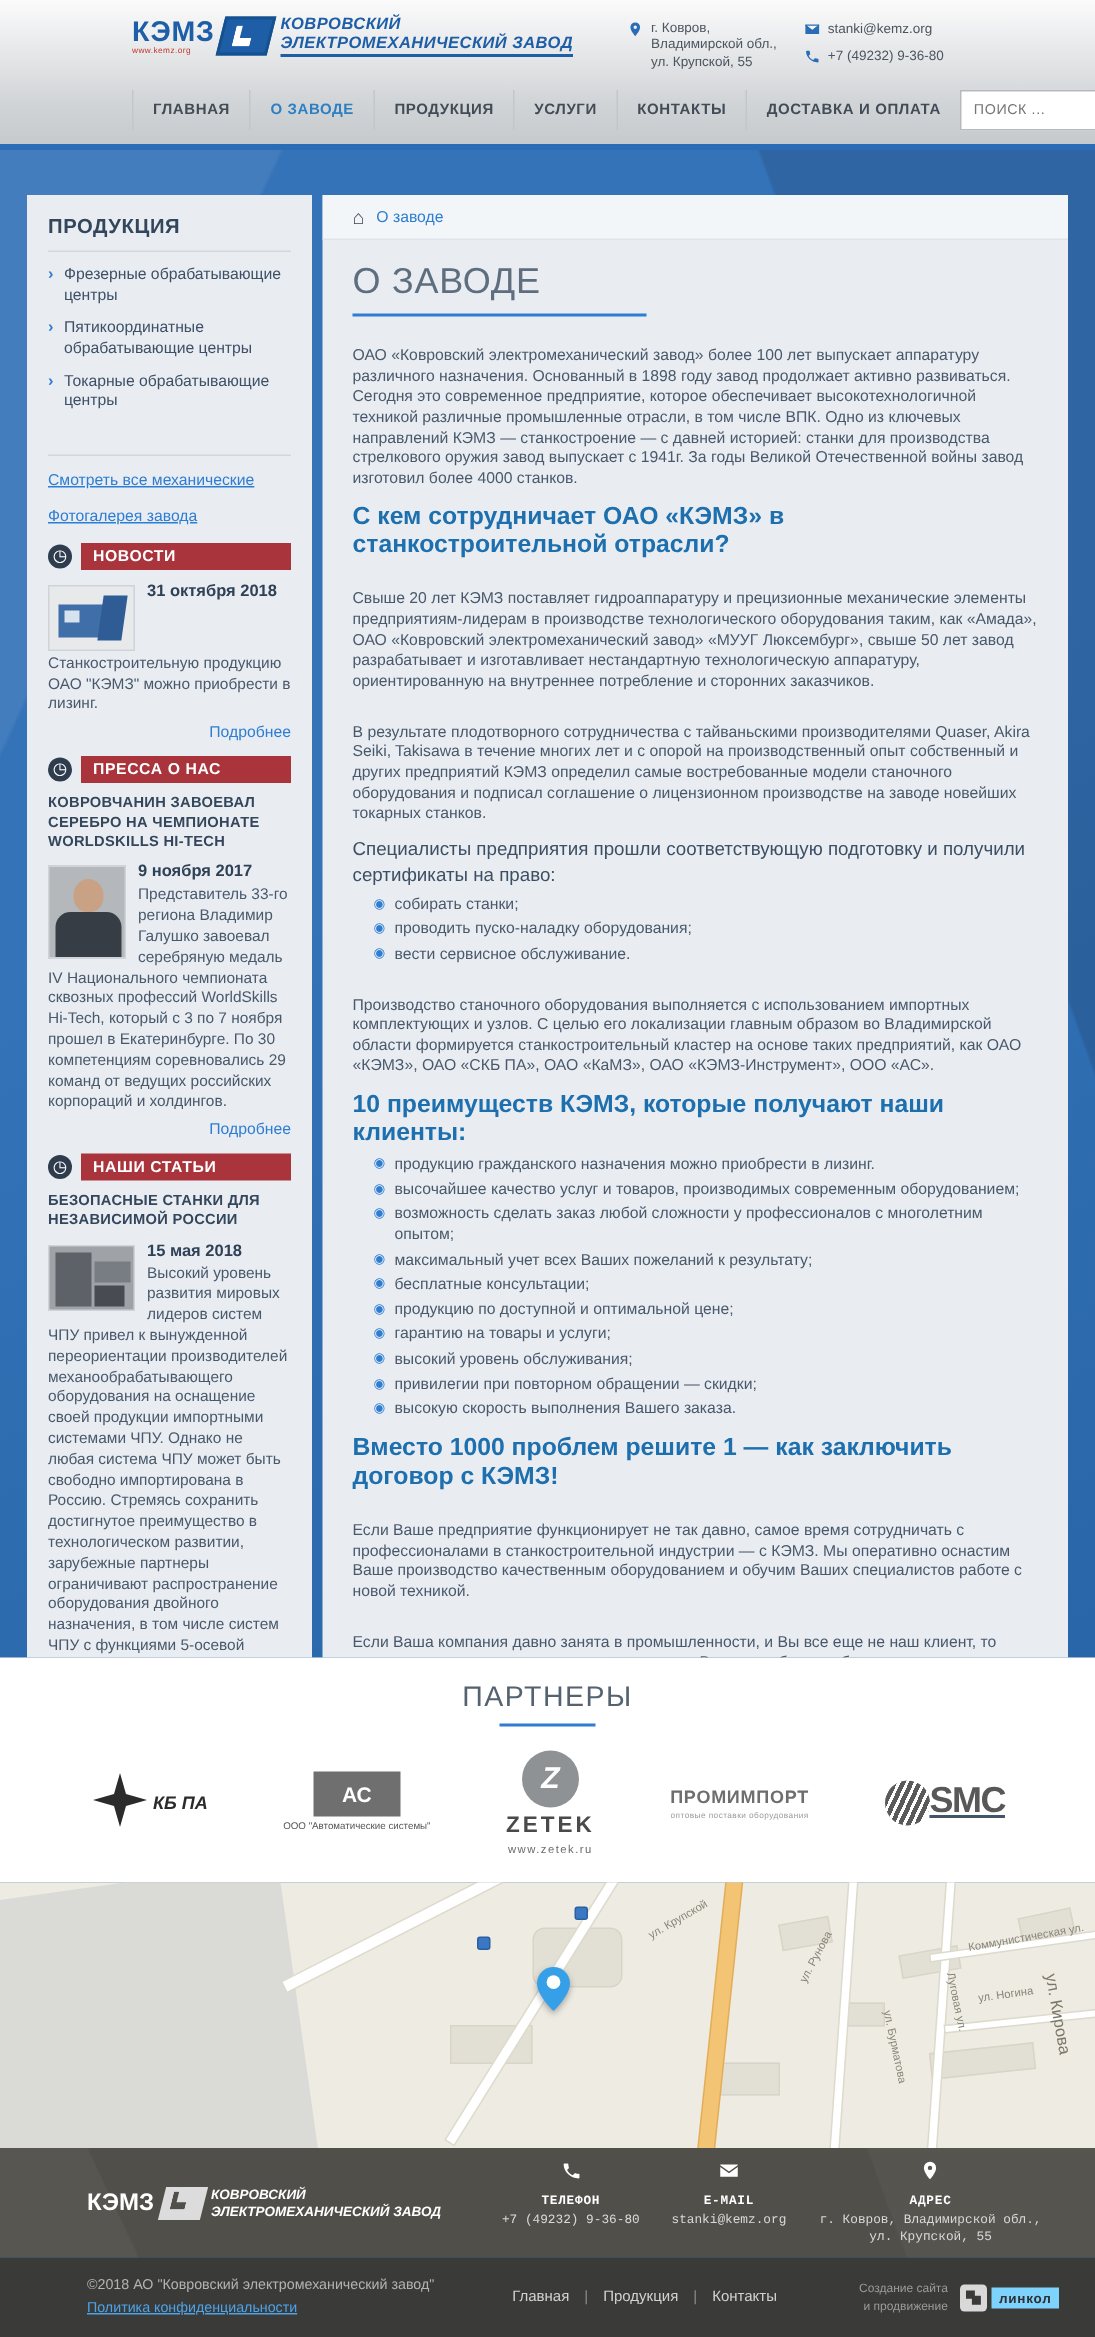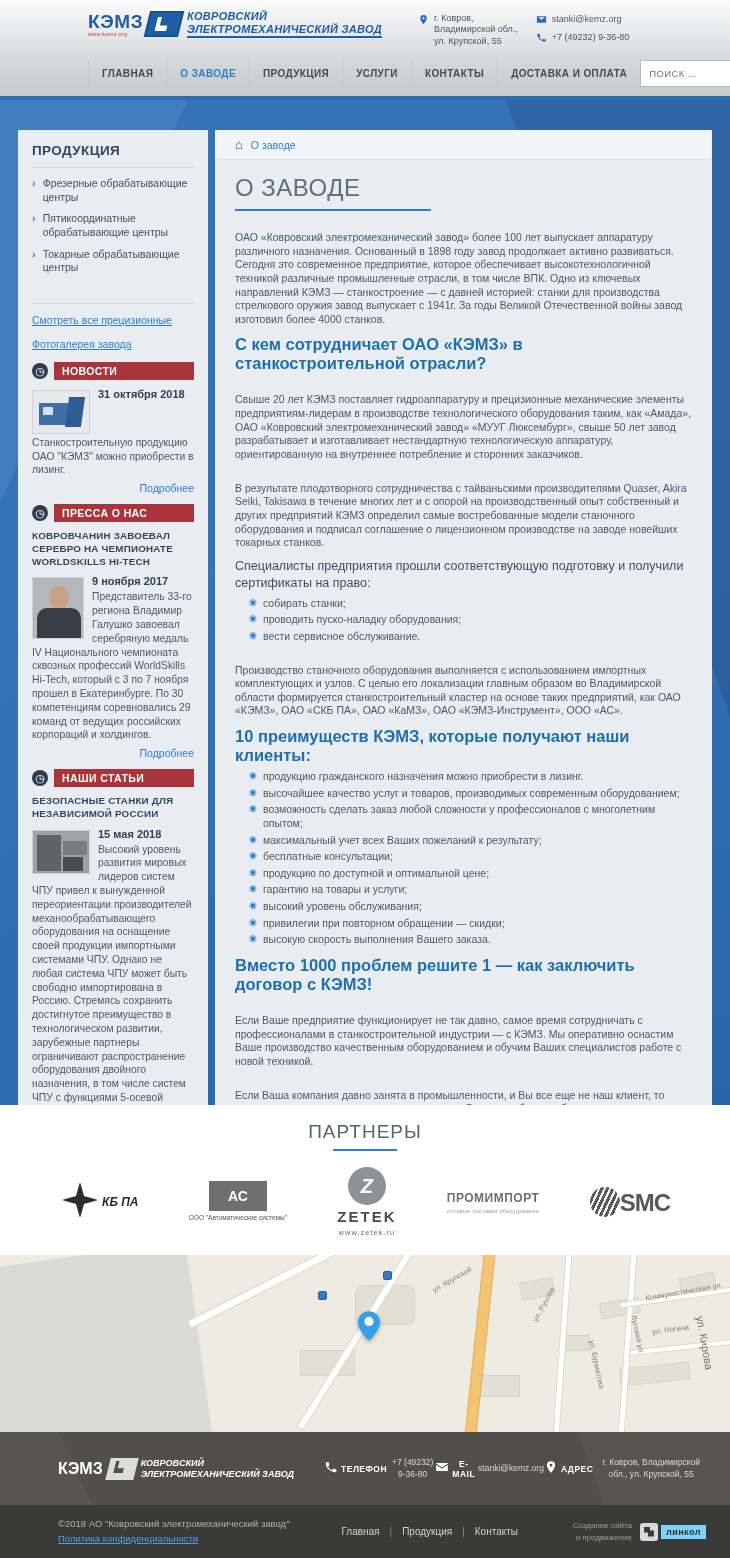--- a/index.html
+++ b/index.html
@@ -109,21 +109,21 @@
   .kbpa .t{font-size:12px;font-weight:bold;font-style:italic;color:#2b2b2b;}
   .ac-box{width:58px;height:30px;background:#6f6f6f;color:#fff;font-size:14px;font-weight:bold;
     display:flex;align-items:center;justify-content:center;}
   .ac-cap{font-size:6.5px;color:#555;text-align:center;line-height:1.3;}
   .zk-circle{width:38px;height:38px;border-radius:50%;background:#8e9294;color:#fff;font-size:20px;font-weight:bold;
     font-style:italic;display:flex;align-items:center;justify-content:center;}
   .zk-name{font-size:15px;font-weight:bold;color:#4a4a4a;letter-spacing:2px;}
   .zk-cap{font-size:7.5px;color:#6b6b6b;letter-spacing:1px;}
   .pi-name{font-size:12px;font-weight:bold;color:#6e6e6e;letter-spacing:.5px;}
   .pi-cap{font-size:5.5px;color:#9a9a9a;letter-spacing:.3px;}
-  .smc{display:flex;align-items:flex-end;gap:0;}
+  .smc{display:flex;align-items:flex-start;gap:0;text-decoration:underline;}
   .smc .c{width:30px;height:30px;border-radius:50%;
     background:repeating-linear-gradient(115deg,#5a5a5a 0 3px,#fff 3px 5px);}
   .smc .t{font-size:24px;font-weight:bold;color:#585858;letter-spacing:-1px;}
 
   
   .map{height:177px;position:relative;background:#edebe2;overflow:hidden;}
   .bld{position:absolute;background:#e2e0d4;border:1px solid #d8d5c7;}
   .industrial{position:absolute;left:-20px;top:0;width:220px;height:200px;background:#dadad7;transform:rotate(-8deg);}
   .road{position:absolute;background:#fff;box-shadow:0 0 0 1px #dddacb;}
   .road-main{position:absolute;background:#f3c474;box-shadow:0 0 0 1px #e3ad57;}
@@ -138,21 +138,21 @@
   .ftop::before{content:"";position:absolute;inset:0;background:
     linear-gradient(65deg, rgba(255,255,255,.04) 0 12%, transparent 12.2% ),
     linear-gradient(250deg, rgba(255,255,255,.03) 0 20%, transparent 20.2%);}
   .flogo{display:flex;align-items:center;position:relative;}
   .flogo .abbr{font-size:16px;font-weight:bold;color:#fff;line-height:1;}
   .flogo .mark{width:28px;height:22px;margin:0 5px;background:#dcdcdc;transform:skewX(-14deg);position:relative;}
   .flogo .mark::after{content:"";position:absolute;left:6px;top:3px;width:10px;height:12px;background:#514f4a;
     clip-path:polygon(0 0,35% 0,35% 60%,100% 60%,100% 100%,0 100%);}
   .flogo .nm{font-size:9px;font-weight:bold;font-style:italic;color:#fff;line-height:1.2;}
   .fcols{display:flex;flex:1;justify-content:space-around;margin-left:30px;position:relative;}
-  .fcol{display:flex;align-items:center;gap:3px;text-align:center;}
+  .fcol{display:flex;flex-direction:column;align-items:center;gap:3px;text-align:center;font-family:Liberation Mono, monospace;}
   .fcol svg{width:14px;height:14px;fill:#fff;}
   .fcol .fl{font-size:8.5px;font-weight:bold;color:#fff;letter-spacing:.5px;}
   .fcol .fv{font-size:8.5px;color:#d9d9d9;line-height:1.3;max-width:150px;}
   .fbot{height:53px;background:#3a3a38;display:flex;align-items:center;padding:0 24px 0 58px;gap:20px;}
   .fb-copy{font-size:9.5px;color:#b3b3b3;line-height:1.5;}
   .fb-privacy{display:block;color:#4da3e8;text-decoration:underline;cursor:pointer;font-size:9.5px;}
   .fb-links{display:flex;gap:10px;margin:0 auto;align-items:center;}
   .fb-link{font-size:10px;color:#d2d2d2;cursor:pointer;}
   .fb-sep{color:#8a8a8a;font-size:10px;}
   .fb-dev{display:flex;align-items:center;gap:8px;}
@@ -241,21 +241,21 @@
         <div class="sb-prod">
           <span class="chev">›</span>
           <span>Пятикоординатные обрабатывающие центры</span>
         </div>
         <div class="sb-prod">
           <span class="chev">›</span>
           <span>Токарные обрабатывающие центры</span>
         </div>
       </div>
       <div class="sb-div"></div>
-      <a class="sb-link">Смотреть все прецизионные</a>
+      <a class="sb-link">Смотреть все механические</a>
       <a class="sb-link">Фотогалерея завода</a>
 
       <div class="band-row">
         <span class="band-clock">◷</span>
         <span class="band">НОВОСТИ</span>
       </div>
       <div class="sb-art">
         <div class="sb-thumb thumb-news">
             <i class="m1"></i>
             <i class="m2"></i>

